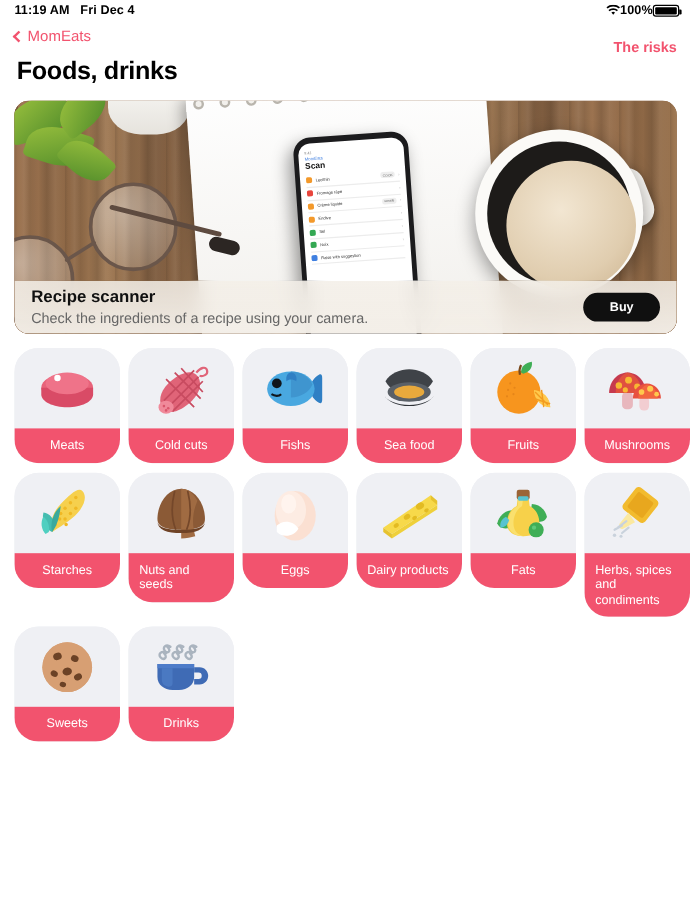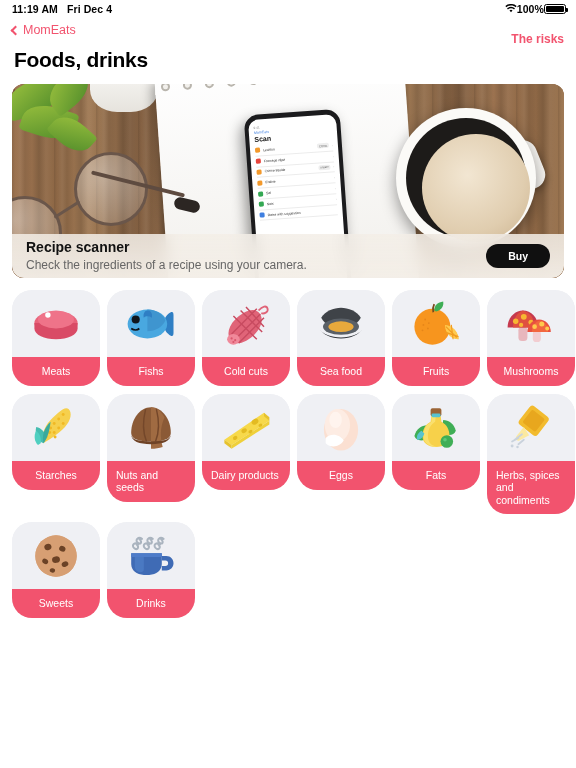--- a/index.html
+++ b/index.html
@@ -356,45 +356,45 @@
           <ellipse cx="30" cy="22" rx="20" ry="10" fill="#ef7389"></ellipse>
           <circle cx="21" cy="17" r="3" fill="#fff"></circle>
         </svg>
     </div>
     <div class="tile-label">Meats</div>
   </div>
 
   <div class="tile">
     <div class="tile-art">
       <svg viewBox="0 0 60 54">
-          <path d="M52 14c-4 2-8 7-8 13s4 11 8 13c2 1 3 0 3-3V17c0-3-1-4-3-3z" fill="#2f7fc4"></path>
-          <ellipse cx="26" cy="27" rx="22" ry="16" fill="#49a8e0"></ellipse>
-          <path d="M26 11c9 0 17 5 20 12-3 7-11 12-20 12z" fill="#3f95cf"></path>
-          <circle cx="13" cy="22" r="4.5" fill="#10161c"></circle>
-          <path d="M8 32c3 2 7 2 9 0" stroke="#10161c" stroke-width="2" fill="none"></path>
-          <path d="M26 12c4 0 6 4 5 8-3-2-7-2-9 0-1-4 1-8 4-8z" fill="#2f7fc4"></path>
-        </svg>
-    </div>
-    <div class="tile-label">Fishs</div>
-  </div>
-
-  <div class="tile">
-    <div class="tile-art">
-      <svg viewBox="0 0 60 54">
           <path d="M14 46c-6-6-4-16 4-24S38 8 44 14s4 16-4 24-20 14-26 8z" fill="#e06478"></path>
           <path d="M18 44 46 16M14 38 42 10M22 48 50 20" stroke="#c84b60" stroke-width="1.6" fill="none"></path>
           <path d="M12 32 36 8M18 40 44 14M8 26 30 6" stroke="#c84b60" stroke-width="1.6" fill="none" transform="rotate(90 28 28)"></path>
           <ellipse cx="16" cy="44" rx="7" ry="6" fill="#f0899a"></ellipse>
           <circle cx="14" cy="43" r="1.2" fill="#d9566c"></circle>
           <circle cx="18" cy="45" r="1.2" fill="#d9566c"></circle>
           <circle cx="16" cy="47" r="1.2" fill="#d9566c"></circle>
           <path d="M44 12c4-5 9-6 10-2s-4 6-7 5" stroke="#e06478" stroke-width="2" fill="none"></path>
         </svg>
     </div>
     <div class="tile-label">Cold cuts</div>
+  </div>
+
+  <div class="tile">
+    <div class="tile-art">
+      <svg viewBox="0 0 60 54">
+          <path d="M52 14c-4 2-8 7-8 13s4 11 8 13c2 1 3 0 3-3V17c0-3-1-4-3-3z" fill="#2f7fc4"></path>
+          <ellipse cx="26" cy="27" rx="22" ry="16" fill="#49a8e0"></ellipse>
+          <path d="M26 11c9 0 17 5 20 12-3 7-11 12-20 12z" fill="#3f95cf"></path>
+          <circle cx="13" cy="22" r="4.5" fill="#10161c"></circle>
+          <path d="M8 32c3 2 7 2 9 0" stroke="#10161c" stroke-width="2" fill="none"></path>
+          <path d="M26 12c4 0 6 4 5 8-3-2-7-2-9 0-1-4 1-8 4-8z" fill="#2f7fc4"></path>
+        </svg>
+    </div>
+    <div class="tile-label">Fishs</div>
   </div>
 
   <div class="tile">
     <div class="tile-art">
       <svg viewBox="0 0 60 54">
           <path d="M8 20c4-7 14-11 22-11s18 4 22 11c-4 8-14 12-22 12S12 28 8 20z" fill="#3f4348"></path>
           <ellipse cx="30" cy="30" rx="20" ry="9" fill="#5a6067"></ellipse>
           <ellipse cx="30" cy="30" rx="14" ry="6" fill="#e8a93c"></ellipse>
           <path d="M6 32c3 6 13 10 24 10s21-4 24-10c-4 7-13 11-24 11S10 39 6 32z" fill="#2f3338"></path>
         </svg>
@@ -479,20 +479,32 @@
       <svg viewBox="0 0 60 54">
           <path d="M30 4c13 0 22 14 22 28 0 6-5 10-22 10S8 38 8 32C8 18 17 4 30 4z" fill="#8b5a36"></path>
           <path d="M30 4c6 0 11 4 15 11-5 12-5 22-2 33-4 1-8 2-13 2z" fill="#a06b42"></path>
           <path d="M24 6c-3 12-3 26 1 36M36 6c3 12 3 26-1 36" stroke="#74472a" stroke-width="1.6" fill="none"></path>
           <path d="M8 34c0 6 9 8 22 8s22-2 22-8c0 8-9 11-22 11S8 42 8 34z" fill="#6f4326"></path>
         </svg>
     </div>
     <div class="tile-label">Nuts and seeds</div>
   </div>
 
+  <div class="tile">
+    <div class="tile-art">
+      <svg viewBox="0 0 60 54">
+          <ellipse cx="30" cy="29" rx="19" ry="23" fill="#fbe0d2"></ellipse>
+          <ellipse cx="26" cy="24" rx="14" ry="18" fill="#fdecE3"></ellipse>
+          <path d="M13 38c6-6 16-4 20 3-4 7-14 9-20 3z" fill="#fff"></path>
+          <ellipse cx="24" cy="18" rx="7" ry="9" fill="#fff6f0" opacity=".8"></ellipse>
+        </svg>
+    </div>
+    <div class="tile-label">Eggs</div>
+  </div>
+
   <div class="tile multiline">
     <div class="tile-art">
       <svg viewBox="0 0 60 54">
           <path d="M50 10 6 40l8 6 42-27z" fill="#f7d94a"></path>
           <path d="M6 40v4l8 6v-4z" fill="#e6c22e"></path>
           <path d="M56 19v-4L50 10v4z" fill="#e6c22e"></path>
           <path d="M14 46 56 19v4L14 50z" fill="#efd03a"></path>
           <g fill="#e3bb22">
             <ellipse cx="40" cy="20" rx="4" ry="3" transform="rotate(-32 40 20)"></ellipse>
             <ellipse cx="28" cy="30" rx="3.2" ry="2.4" transform="rotate(-32 28 30)"></ellipse>
@@ -501,32 +513,20 @@
             <ellipse cx="46" cy="24" rx="2.2" ry="1.7" transform="rotate(-32 46 24)"></ellipse>
           </g>
         </svg>
     </div>
     <div class="tile-label">Dairy products</div>
   </div>
 
   <div class="tile">
     <div class="tile-art">
       <svg viewBox="0 0 60 54">
-          <ellipse cx="30" cy="29" rx="19" ry="23" fill="#fbe0d2"></ellipse>
-          <ellipse cx="26" cy="24" rx="14" ry="18" fill="#fdecE3"></ellipse>
-          <path d="M13 38c6-6 16-4 20 3-4 7-14 9-20 3z" fill="#fff"></path>
-          <ellipse cx="24" cy="18" rx="7" ry="9" fill="#fff6f0" opacity=".8"></ellipse>
-        </svg>
-    </div>
-    <div class="tile-label">Eggs</div>
-  </div>
-
-  <div class="tile">
-    <div class="tile-art">
-      <svg viewBox="0 0 60 54">
           <path d="M6 36c2-8 8-12 14-12l2 14c-6 4-14 4-16-2z" fill="#3fae56"></path>
           <path d="M52 30c-2-8-8-12-14-12l-2 14c6 4 14 4 16-2z" fill="#3fae56"></path>
           <path d="M25 12h10l1 8c6 3 9 9 9 16 0 8-6 12-15 12s-15-4-15-12c0-7 3-13 9-16z" fill="#f7d14a"></path>
           <path d="M25 12h5l-1 8c-5 3-8 9-8 16 0 7 4 11 10 12-8 0-15-4-15-12 0-7 3-13 9-16z" fill="#fae06e"></path>
           <rect x="24" y="5" width="12" height="9" rx="2" fill="#9b6436"></rect>
           <rect x="25" y="11" width="10" height="4" rx="1.5" fill="#58c3d0"></rect>
           <path d="M14 30c-4 2-6 6-5 10 4 0 7-3 8-7z" fill="#58c3d0"></path>
           <circle cx="42" cy="42" r="7" fill="#3fae56"></circle>
           <circle cx="40" cy="40" r="2" fill="#5ec97a"></circle>
         </svg>

